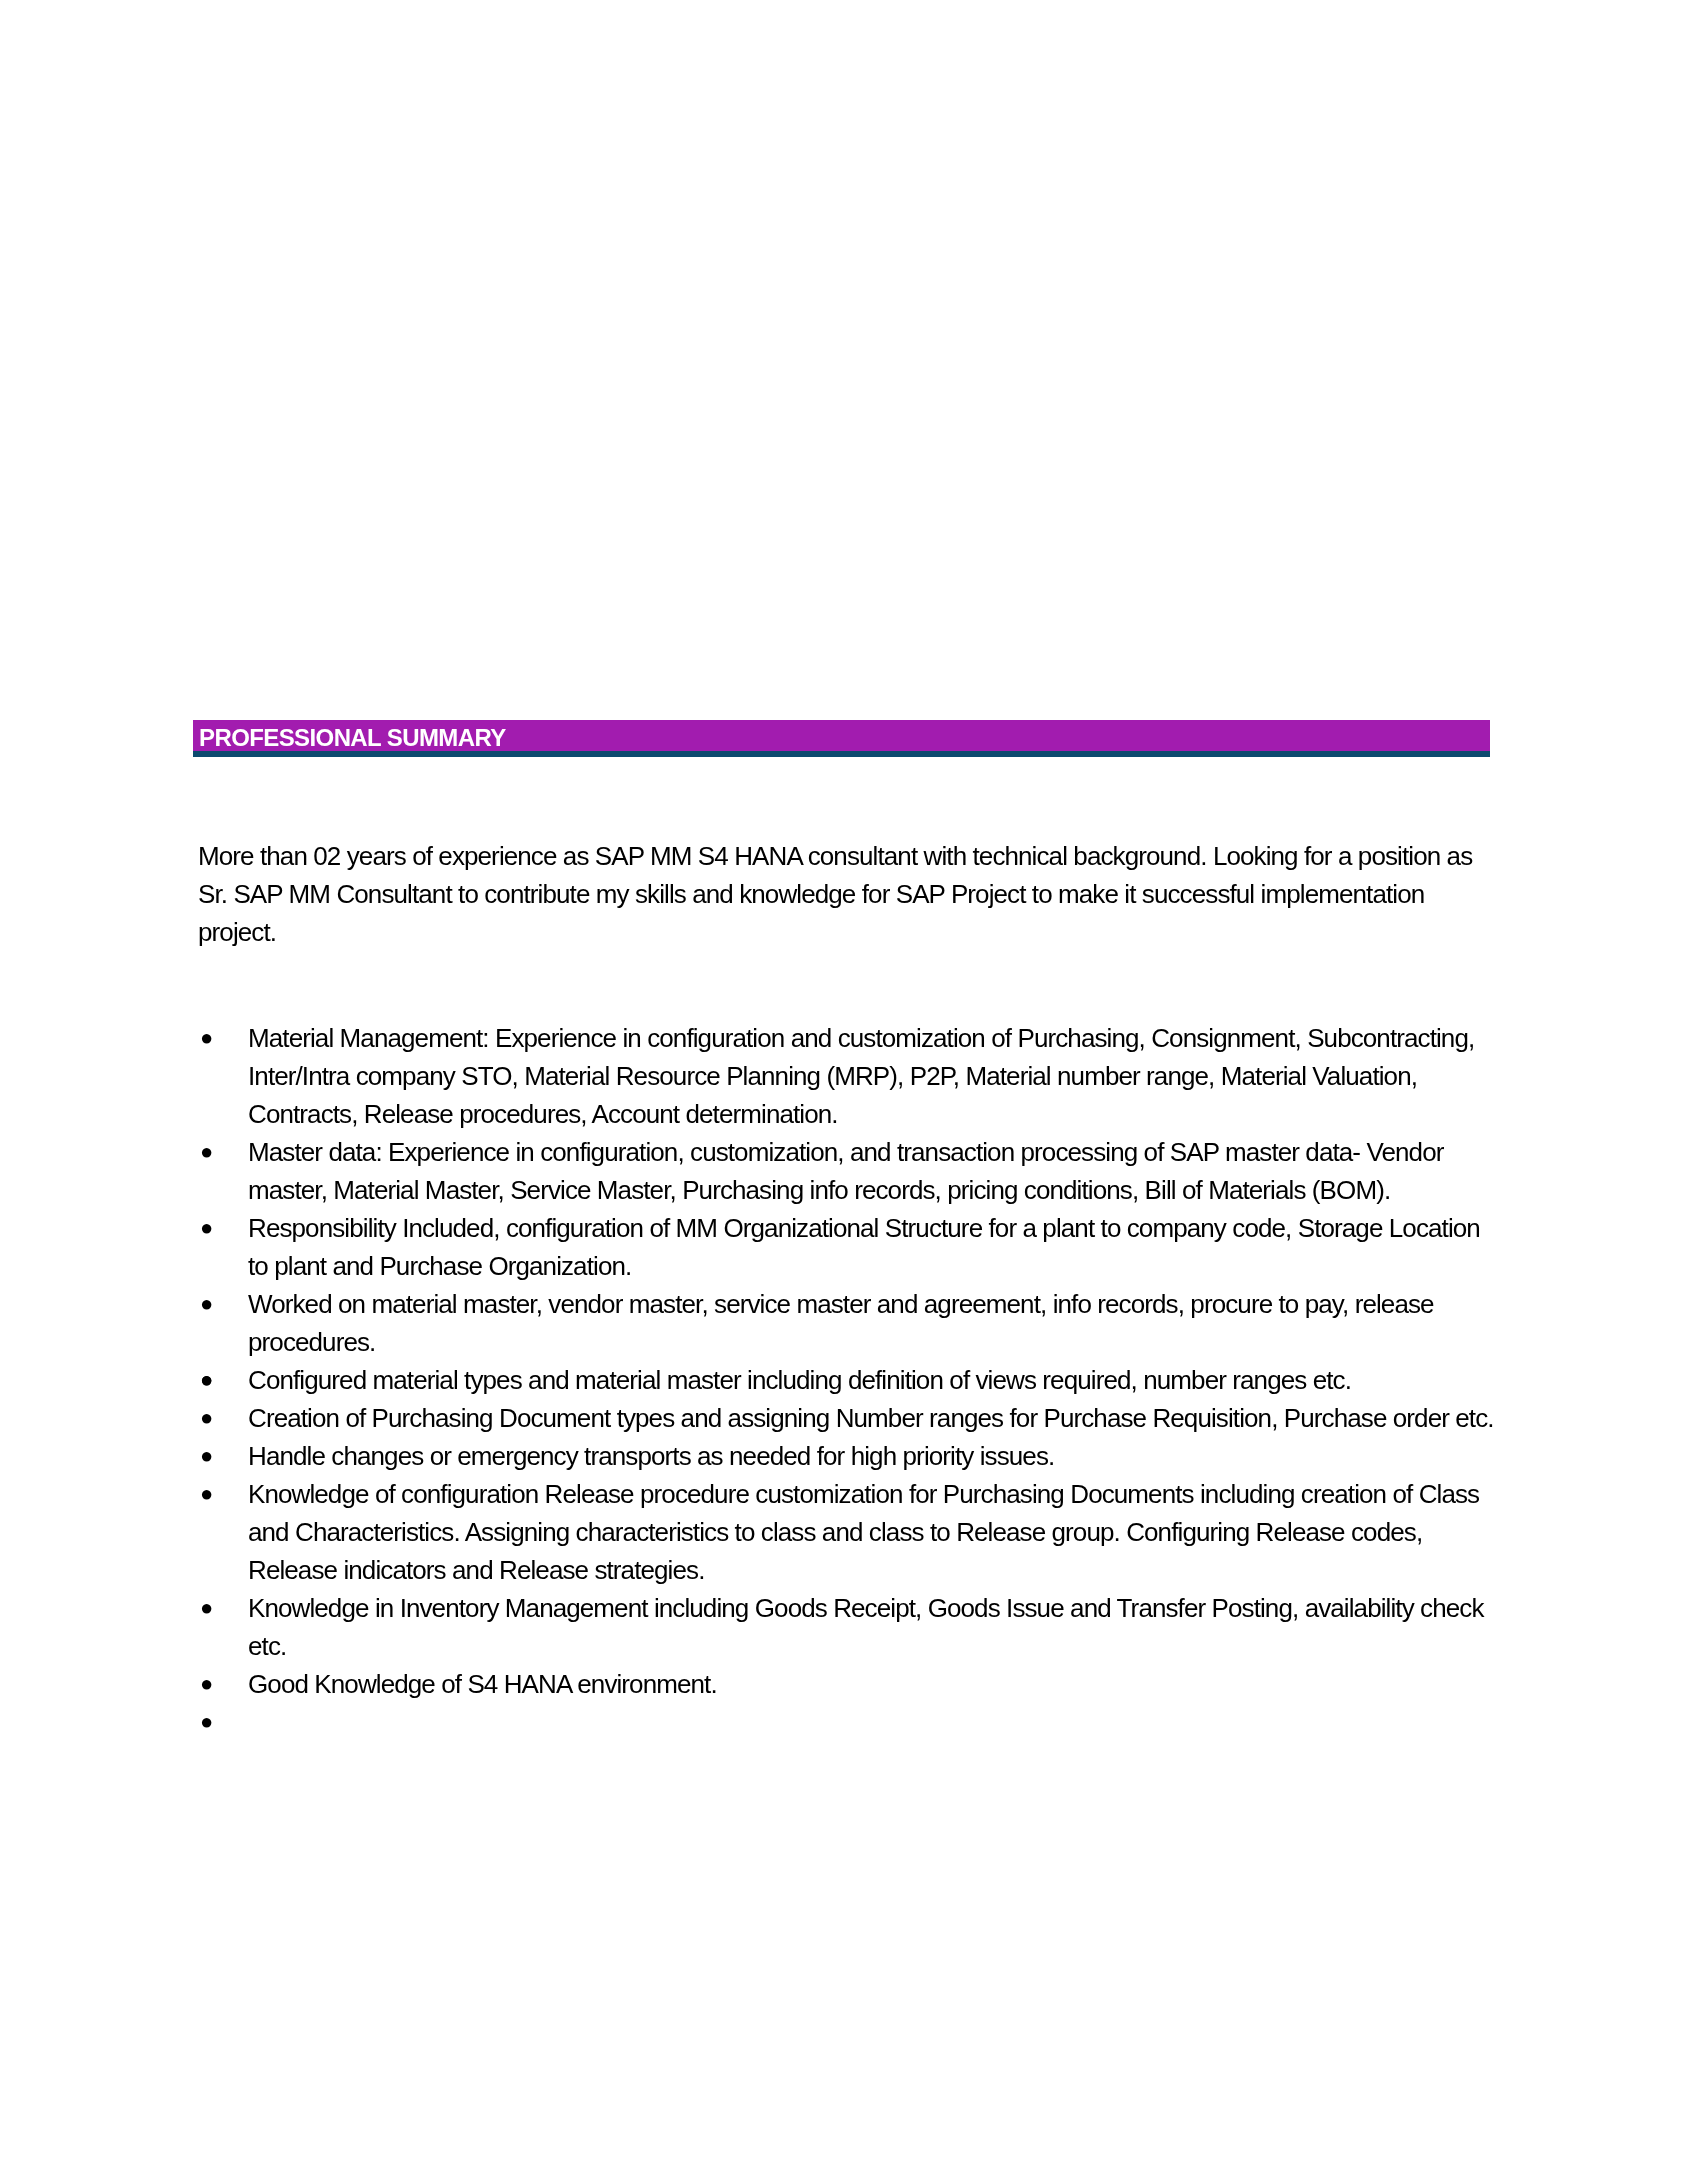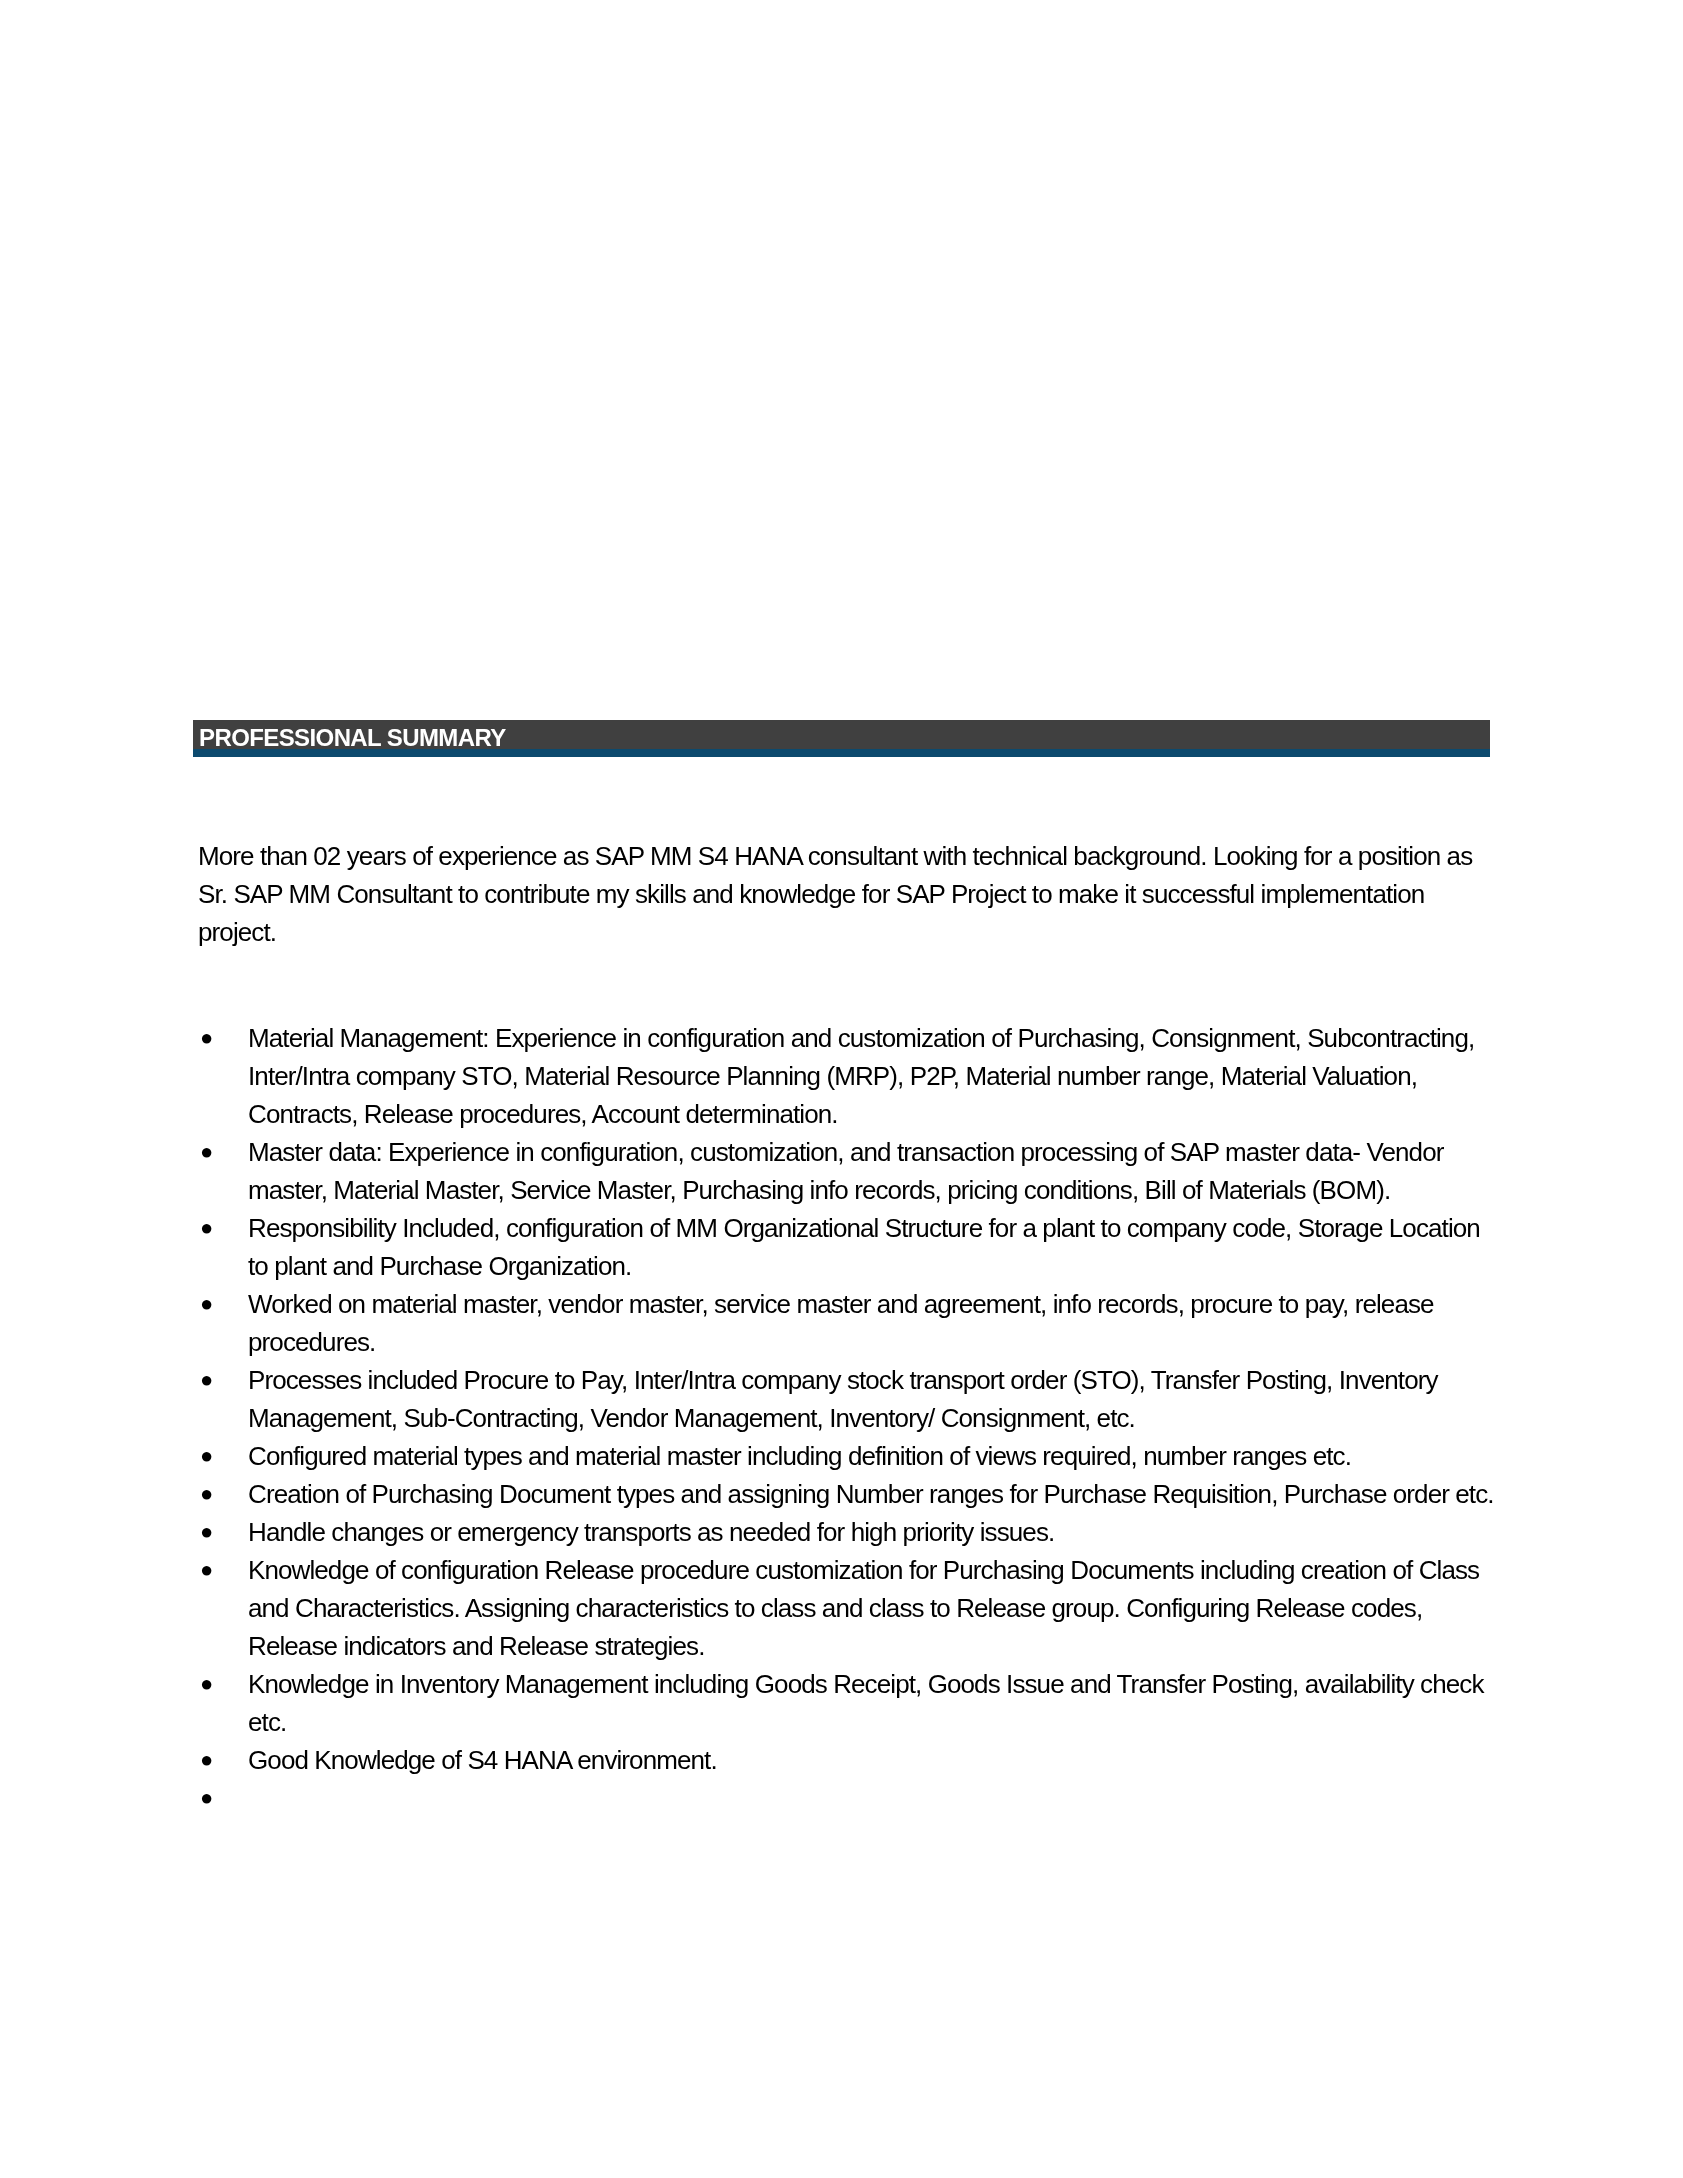--- a/index.html
+++ b/index.html
@@ -1,21 +1,21 @@
 <!DOCTYPE html>
 <html><head>
 <meta charset="utf-8">
 <style>
   html, body { margin: 0; padding: 0; background: #ffffff; }
   body { width: 1683px; height: 2178px; position: relative; overflow: hidden;
          font-family: "Liberation Sans", sans-serif; color: #000; }
   .page { position: absolute; left: 0; top: 0; width: 1683px; height: 2178px; }
   .section-bar { position: absolute; left: 193px; top: 720px; width: 1297px; height: 37px;
-                 background: #404040; color: #fff; box-sizing: border-box;
-                 border-bottom: 8px solid #0c4a6e; }
+                 background: #a21caf; color: #fff; box-sizing: border-box;
+                 border-bottom: 6px solid #0c4a6e; }
   .section-bar span { position: absolute; left: 6px; top: 4px; font-weight: bold;
                       font-size: 24px; letter-spacing: -0.6px; line-height: 28px; }
   .body { position: absolute; left: 198px; width: 1297px; font-size: 26px;
           line-height: 38px; letter-spacing: -0.9px; transform-origin: 0 0; }
   .intro { top: 793px; margin-top: 44px; }
   .skill-heading { top: 943px; font-weight: bold; }
   ul.skills { position: absolute; left: 198px; top: 1019px; width: 1307px; margin: 0; padding: 0;
               list-style: none; font-size: 26px; line-height: 38px; letter-spacing: -0.9px; }
   ul.skills li { position: relative; padding-left: 50px; }
   ul.skills li .bullet { position: absolute; left: 2px; top: 0; font-size: 22px; }
@@ -31,21 +31,21 @@
   </div>
 
   <div class="body intro">More than 02 years of experience as SAP MM S4 HANA consultant with technical background. Looking for a position as Sr. SAP MM Consultant to contribute my skills and knowledge for SAP Project to make it successful implementation project.</div>
 
 
   <ul class="skills">
     <li><span class="bullet">●</span><b>Material Management:</b><span>  Experience in configuration and customization of Purchasing, Consignment, Subcontracting, Inter/Intra company STO, Material Resource Planning (MRP), P2P, Material number range, Material Valuation, Contracts, Release procedures, Account determination.</span></li>
     <li><span class="bullet">●</span><b>Master data:</b><span> Experience in configuration, customization, and transaction processing of SAP master data- Vendor master, Material Master, Service Master, Purchasing info records, pricing conditions, Bill of Materials (BOM).</span></li>
     <li><span class="bullet">●</span><span>Responsibility Included, configuration of MM Organizational Structure for a plant to company code, Storage Location to plant and Purchase Organization.</span></li>
     <li><span class="bullet">●</span><span>Worked on material master, vendor master, service master and agreement, info records, procure to pay, release procedures.</span></li>
-    <li><span class="bullet">●</span><span>Processes included Procure to Pay, Inter/Intra company stock transport order (STO), Transfer Posting, Inventory Management, Sub-Contracting, Vendor Management, Inventory/ Consignment, etc.</span></li>
+    <li><span class="bullet">●</span></li>
     <li><span class="bullet">●</span><span>Configured material types and material master including definition of views required, number ranges etc.</span></li>
     <li><span class="bullet">●</span><span>Creation of Purchasing Document types and assigning Number ranges for Purchase Requisition, Purchase order etc.</span></li>
     <li><span class="bullet">●</span><span>Handle changes or emergency transports as needed for high priority issues.</span></li>
     <li><span class="bullet">●</span><span>Knowledge of configuration Release procedure customization for Purchasing Documents including creation of Class and Characteristics. Assigning characteristics to class and class to Release group. Configuring Release codes, Release indicators and Release strategies.</span></li>
     <li><span class="bullet">●</span><span>Knowledge in Inventory Management including Goods Receipt, Goods Issue and Transfer Posting, availability check etc.</span></li>
     <li><span class="bullet">●</span><span>Good Knowledge of S4 HANA environment.</span></li>
     <li><span class="bullet">●</span></li>
   </ul>
 
 </div>

